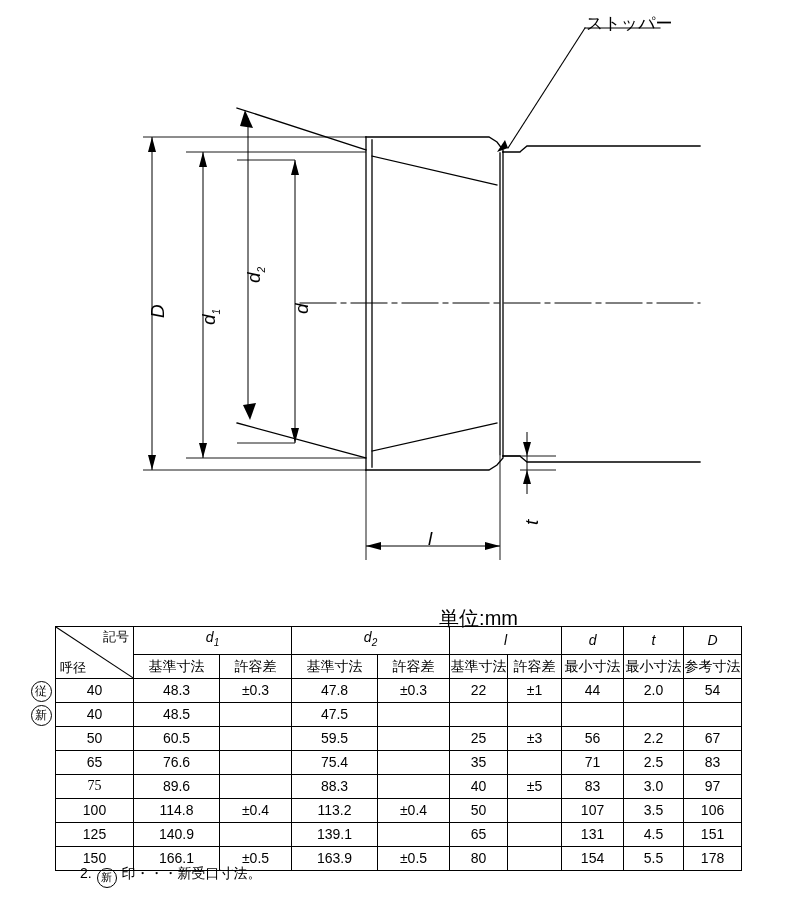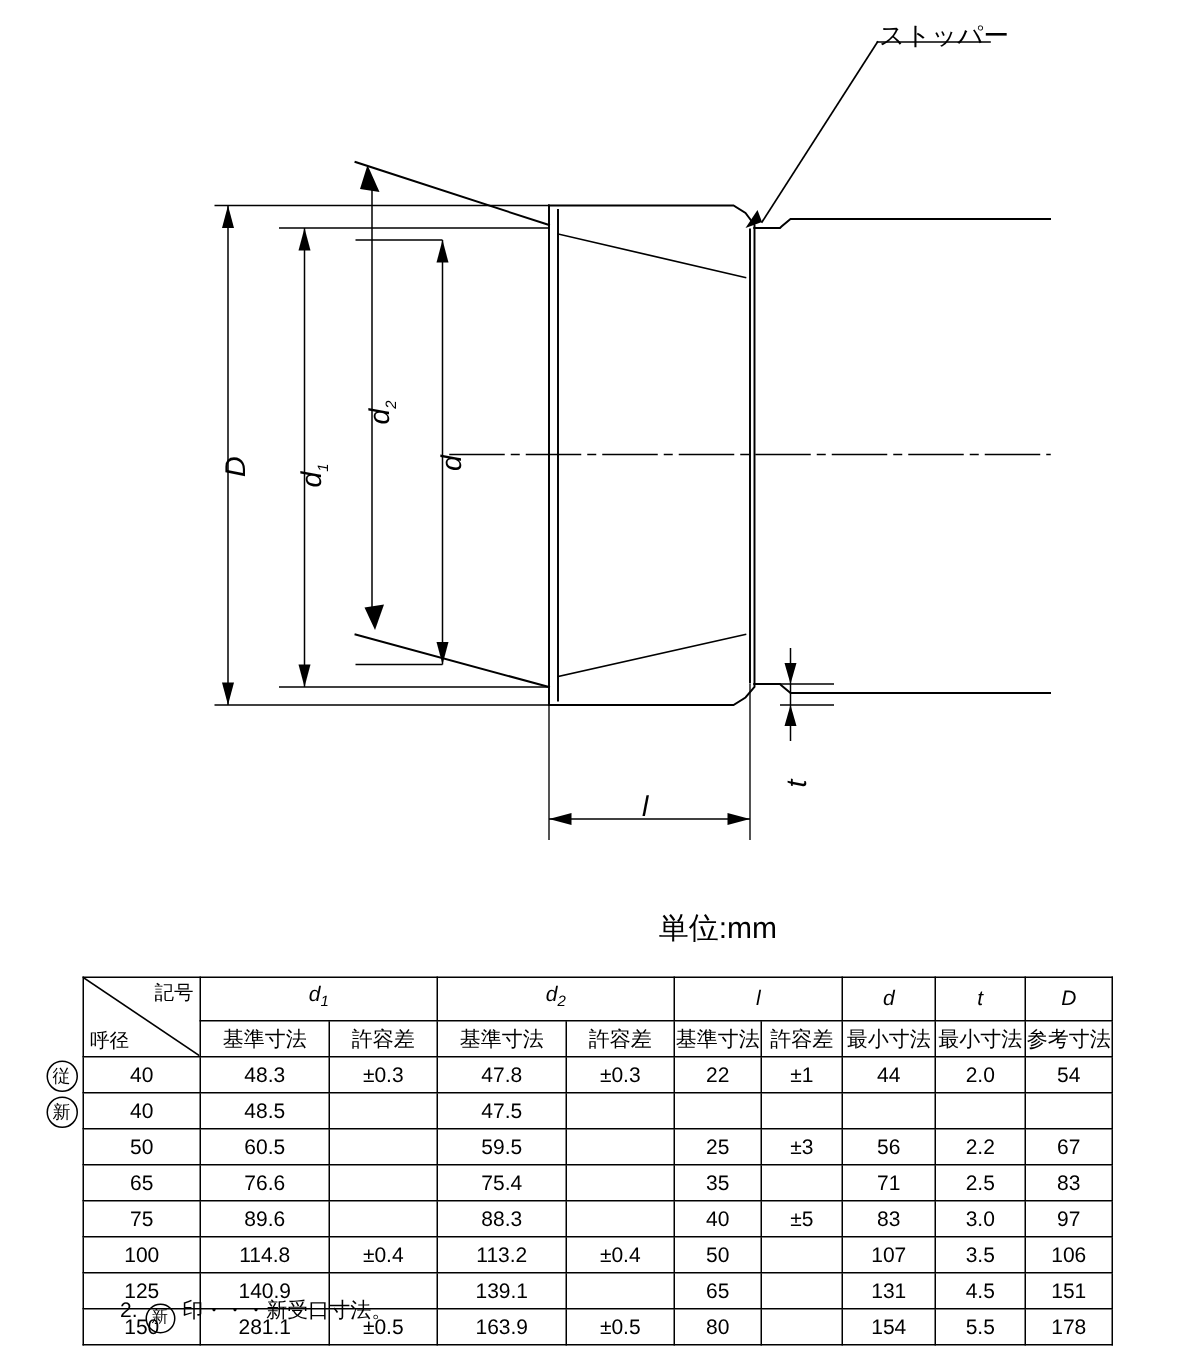--- a/index.html
+++ b/index.html
@@ -48,21 +48,21 @@
   .unit-label {
     position: absolute;
     right: 120px;
     top: 605px;
     font-size: 20px;
   }
   
   #tablewrap {
     position: absolute;
     left: 55px;
-    top: 651px;
+    top: 626px;
     width: 686px;
   }
   table.spec {
     border-collapse: collapse;
     table-layout: fixed;
     width: 686px;
     font-size: 14px;
   }
   table.spec td, table.spec th {
     border: 1px solid #000;
@@ -326,21 +326,21 @@
             <td></td>
             <td>75.4</td>
             <td></td>
             <td>35</td>
             <td></td>
             <td>71</td>
             <td>2.5</td>
             <td>83</td>
           </tr>
           <tr>
-            <td style="position: relative;">75</td>
+            <td style="position: relative; font-family: Liberation Serif, serif;">75</td>
             <td>89.6</td>
             <td></td>
             <td>88.3</td>
             <td></td>
             <td>40</td>
             <td>±5</td>
             <td>83</td>
             <td>3.0</td>
             <td>97</td>
           </tr>
@@ -363,21 +363,21 @@
             <td>139.1</td>
             <td></td>
             <td>65</td>
             <td></td>
             <td>131</td>
             <td>4.5</td>
             <td>151</td>
           </tr>
           <tr>
             <td style="position: relative;">150</td>
-            <td>281.1</td>
+            <td>166.1</td>
             <td>±0.5</td>
             <td>163.9</td>
             <td>±0.5</td>
             <td>80</td>
             <td></td>
             <td>154</td>
             <td>5.5</td>
             <td>178</td>
           </tr>
         </tbody>

